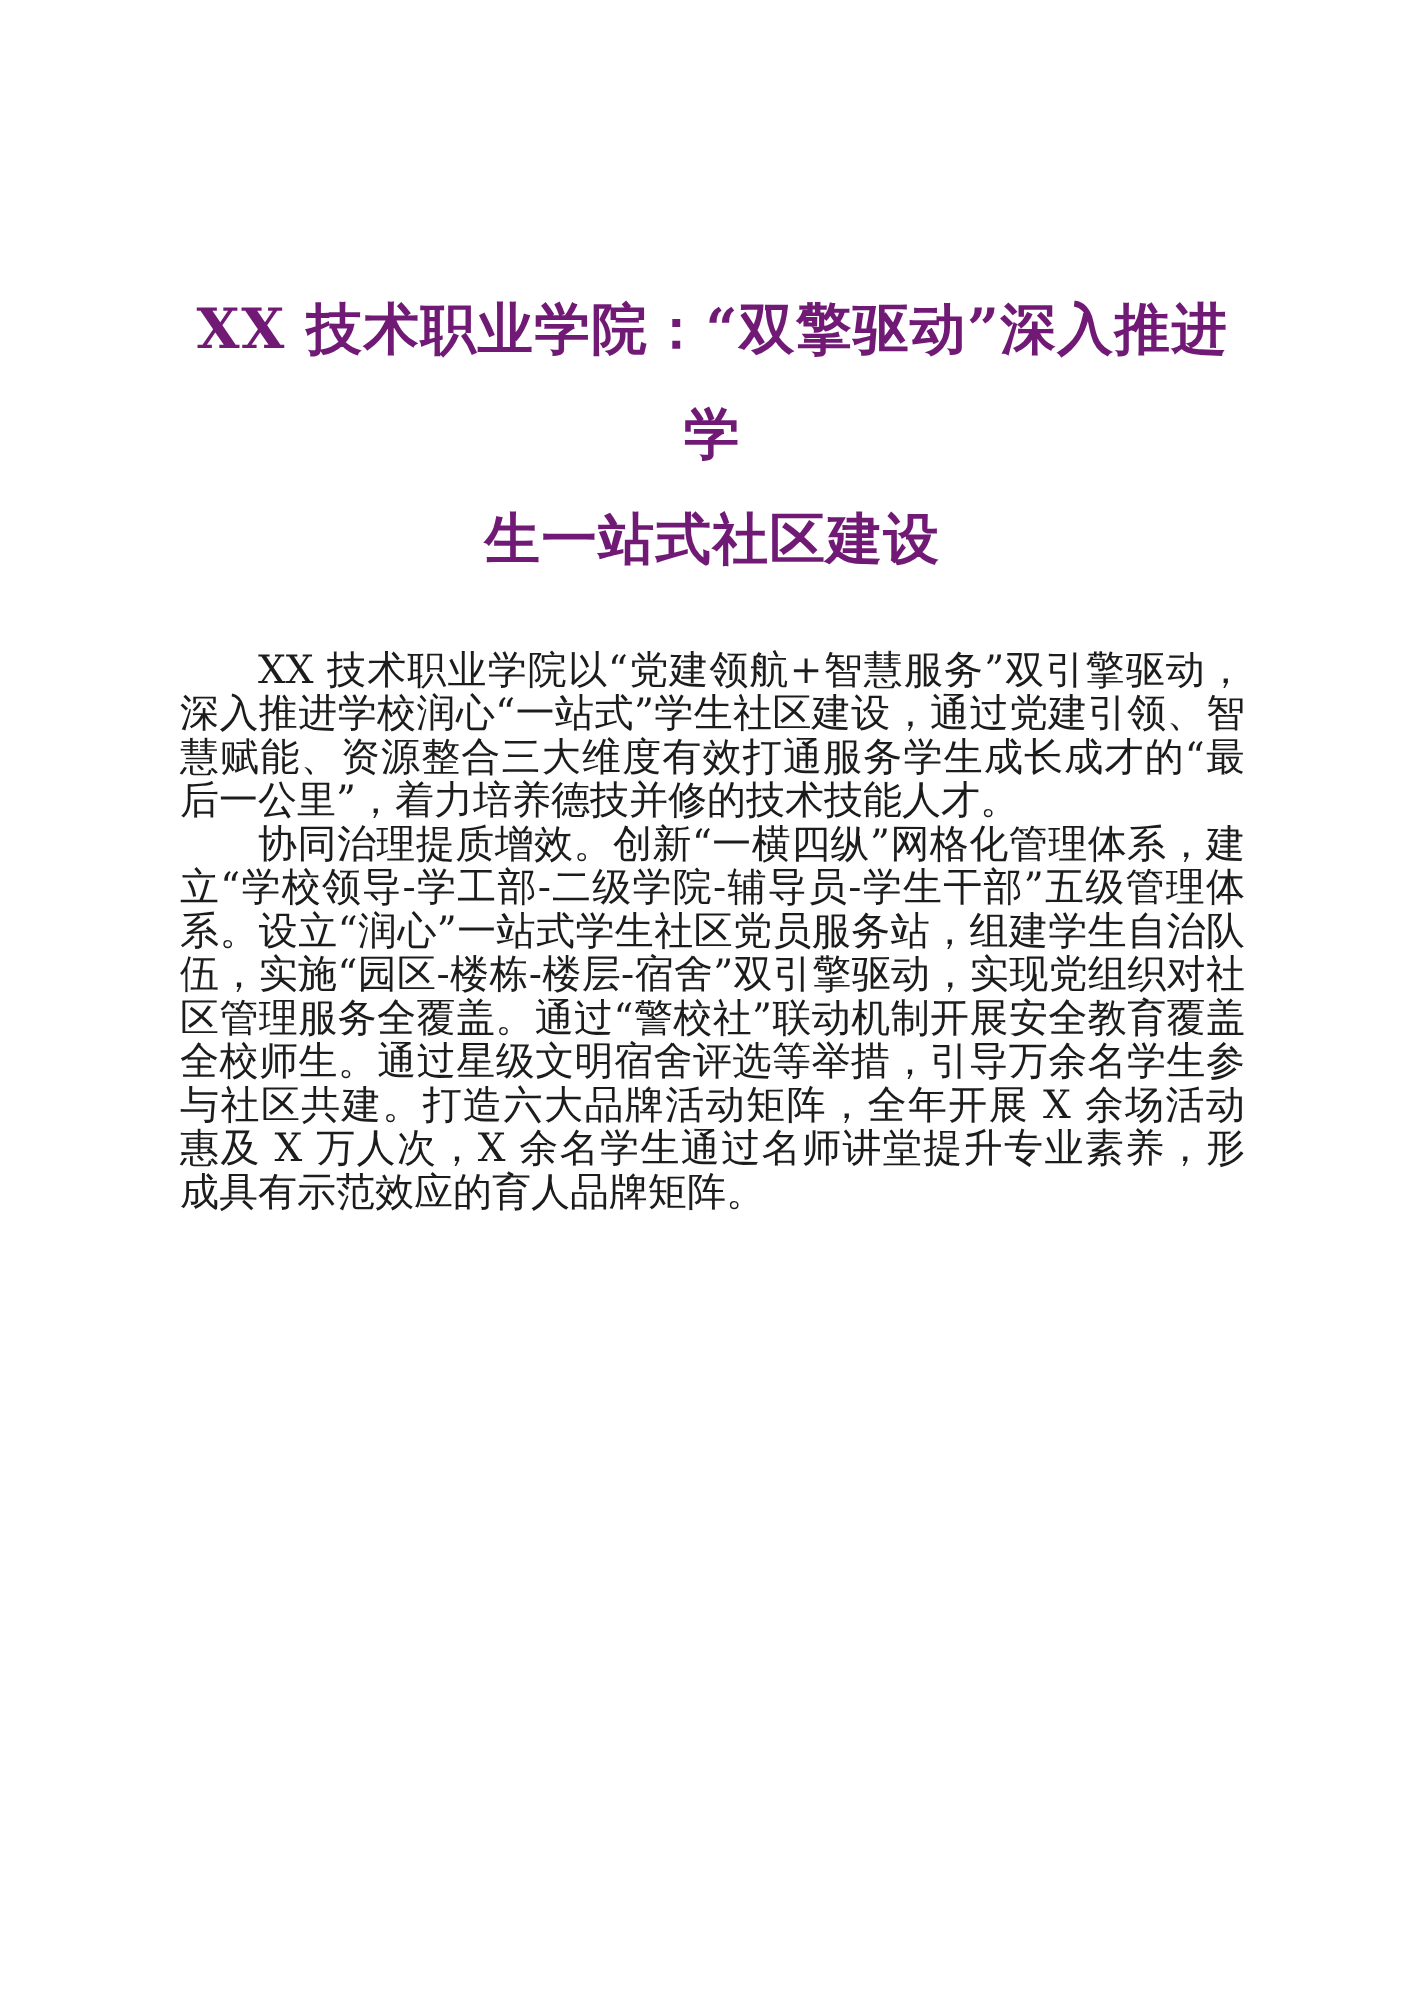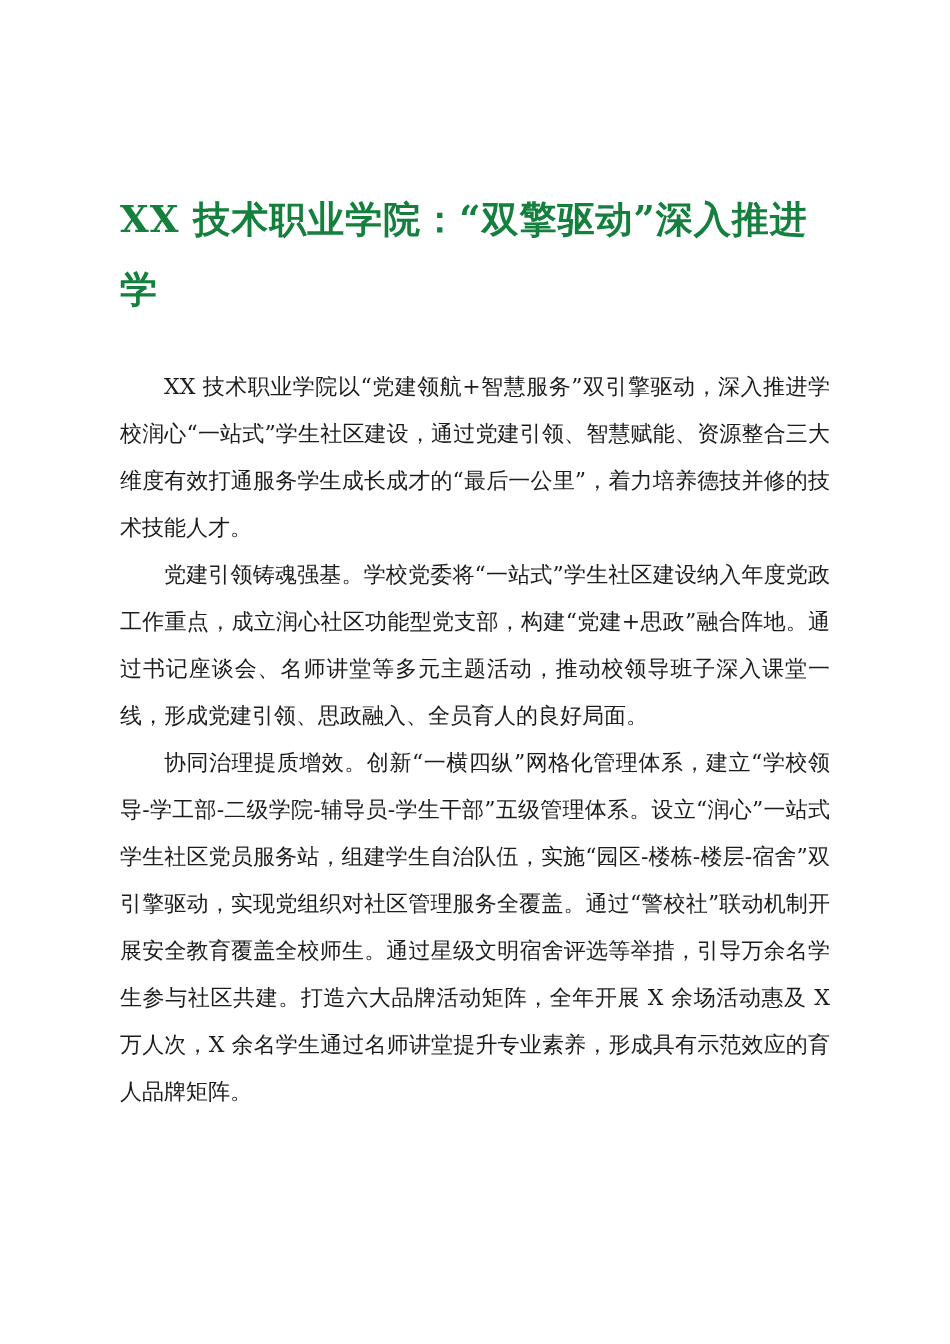--- a/index.html
+++ b/index.html
@@ -13,48 +13,49 @@
     height: 1344px;
     background: #ffffff;
     box-sizing: border-box;
     padding: 184px 120px 0 120px;
     overflow: hidden;
     font-family: "DejaVu Serif", "Liberation Serif", serif;
   }
   .doc-title {
     margin: 0 0 39px 0;
     padding: 0;
+    text-align: center;
     font-size: 37px;
     line-height: 70px;
     font-weight: 700;
-    color: #15803d;
+    color: #701a75;
     letter-spacing: 1px;
   }
   .doc-title .title-line {
     display: block;
   }
   .doc-body {
     color: #1c1c1c;
   }
   .doc-body p.para {
     margin: 0;
     padding: 0;
-    font-size: 22px;
-    line-height: 47px;
+    font-size: 26px;
+    line-height: 29px;
     text-align: justify;
     text-justify: inter-character;
     text-indent: 2em;
     word-break: break-all;
   }
 </style>
 </head>
 <body>
 
 <div class="page">
   <h1 class="doc-title">
     <span class="title-line">XX 技术职业学院：“双擎驱动”深入推进学</span>
+    <span class="title-line">生一站式社区建设</span>
   </h1>
   <div class="doc-body">
     <p class="para">XX 技术职业学院以“党建领航+智慧服务”双引擎驱动，深入推进学校润心“一站式”学生社区建设，通过党建引领、智慧赋能、资源整合三大维度有效打通服务学生成长成才的“最后一公里”，着力培养德技并修的技术技能人才。</p>
-    <p class="para">党建引领铸魂强基。学校党委将“一站式”学生社区建设纳入年度党政工作重点，成立润心社区功能型党支部，构建“党建+思政”融合阵地。通过书记座谈会、名师讲堂等多元主题活动，推动校领导班子深入课堂一线，形成党建引领、思政融入、全员育人的良好局面。</p>
     <p class="para">协同治理提质增效。创新“一横四纵”网格化管理体系，建立“学校领导-学工部-二级学院-辅导员-学生干部”五级管理体系。设立“润心”一站式学生社区党员服务站，组建学生自治队伍，实施“园区-楼栋-楼层-宿舍”双引擎驱动，实现党组织对社区管理服务全覆盖。通过“警校社”联动机制开展安全教育覆盖全校师生。通过星级文明宿舍评选等举措，引导万余名学生参与社区共建。打造六大品牌活动矩阵，全年开展 X 余场活动惠及 X 万人次，X 余名学生通过名师讲堂提升专业素养，形成具有示范效应的育人品牌矩阵。</p>
   </div>
 </div>
 
 </body></html>

